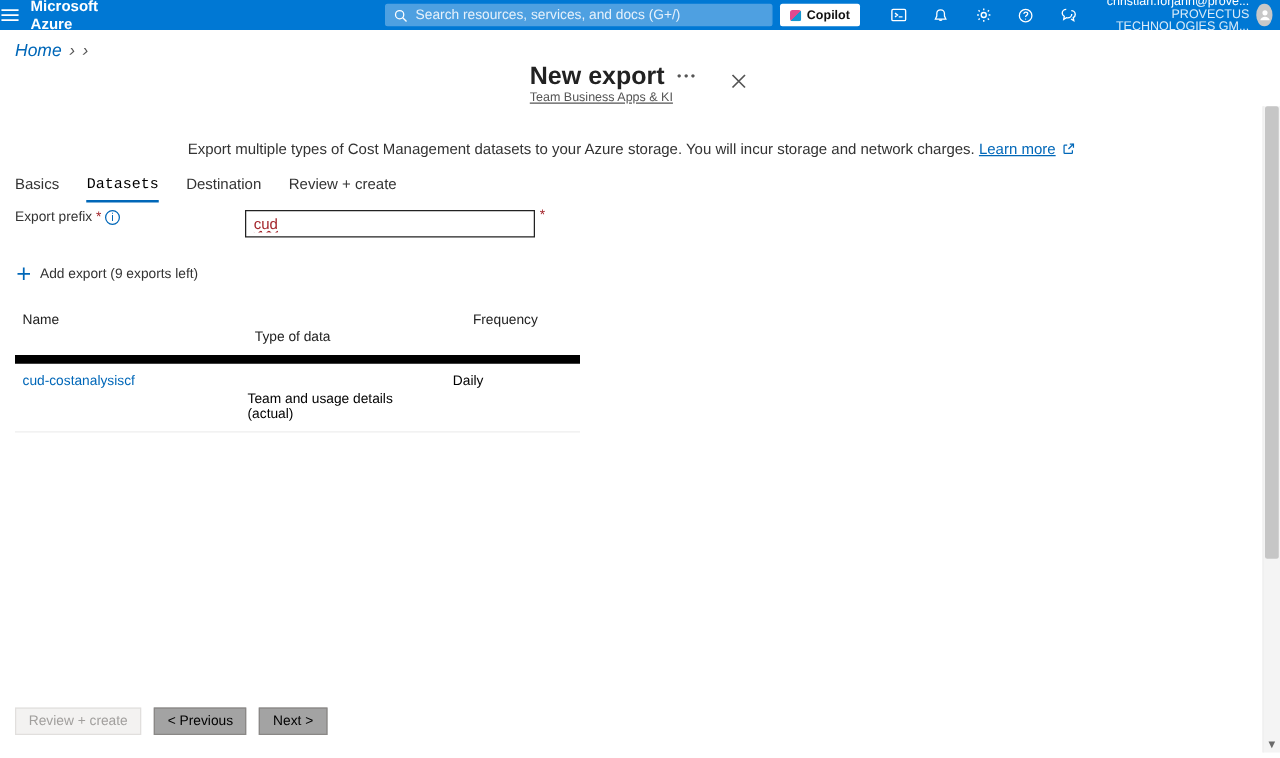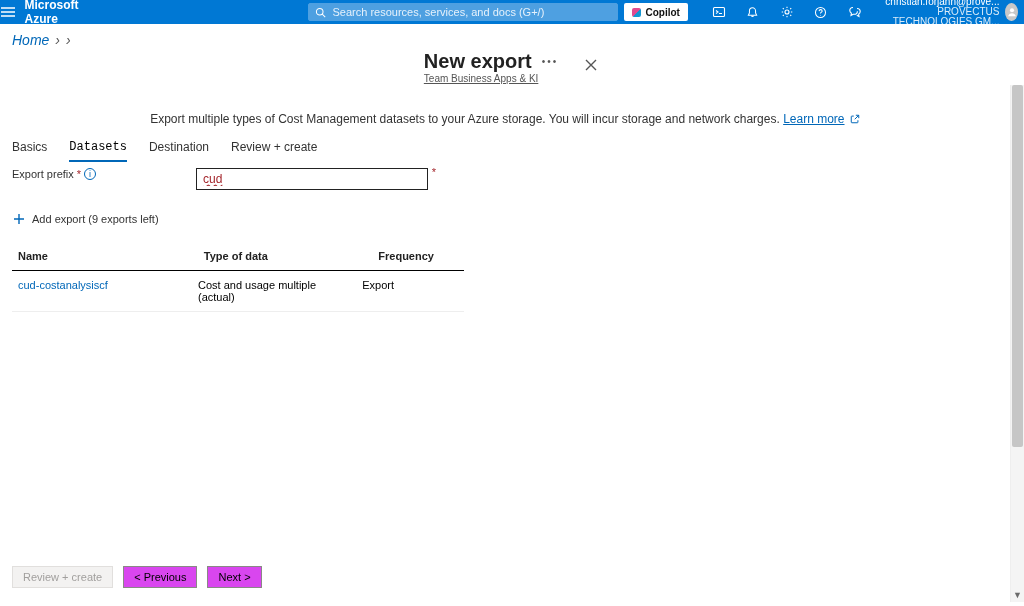--- a/index.html
+++ b/index.html
@@ -70,29 +70,29 @@
 .pstar { position: absolute; right: -8px; top: -2px; color: #a4262c; font-size: 11px; }
 
 
 .addexp { display: flex; align-items: center; gap: 6px; margin-top: 22px; cursor: pointer; color: #0067b8; font-size: 11px; text-align: center; }
 .plus { width: 14px; height: 14px; display: flex; align-items: center; justify-content: center; }
 .addexp .txt { color: #333; }
 
 
 .tbl { margin-top: 16px; width: 452px; }
 .tr { display: flex; border-bottom: 1px solid #eee; padding: 8px 6px; font-size: 11px; }
-.tr.head { font-weight: 700; color: #222; border-bottom: 1px solid #000000; gap: 36px; }
+.tr.head { font-weight: 400; color: #222; border-bottom: 7px solid #000000; gap: 36px; }
 .c1 { width: 188px; }
-.c2 { width: 160px; }
+.c2 { width: 160px; margin-top: 14px; }
 .c3 { width: 100px; margin-left: 11px; }
 .lnk { color: #0067b8; cursor: pointer; }
 
 
 .footer { position: absolute; left: 0; right: 0; bottom: 18px; padding: 0 12px; display: flex; gap: 10px; }
-.btn { height: 22px; font-size: 11px; padding: 0 10px; border: 1px solid #8a8886; background: #d946ef; cursor: pointer; }
+.btn { height: 22px; font-size: 11px; padding: 0 10px; border: 1px solid #8a8886; background: #a3a3a3; cursor: pointer; }
 .btn.disabled { background: #f3f2f1; color: #a19f9d; border-color: #e1dfdd; cursor: default; }
 
 </style>
 </head>
 <body>
 
 <div class="topbar">
   <div class="hamburger">
     <svg width="14" height="10" viewBox="0 0 14 10" fill="none">
         <path d="M0 1h14M0 5h14M0 9h14" stroke-width="1.4"></path>
@@ -224,22 +224,22 @@
   </div>
 
   <div class="tbl">
     <div class="tr head">
       <div class="c1">Name</div>
       <div class="c2">Type of data</div>
       <div class="c3">Frequency</div>
     </div>
     <div class="tr">
       <div class="c1 lnk">cud-costanalysiscf</div>
-      <div class="c2">Cost and usage multiple (actual)</div>
-      <div class="c3">Export</div>
+      <div class="c2">Team and usage details (actual)</div>
+      <div class="c3">Daily</div>
     </div>
   </div>
 
 </div>
 
 <div class="rscroll">
   <div class="arrow up">▲</div>
   <div class="thumb"></div>
   <div class="arrow dn">▼</div>
 </div>

